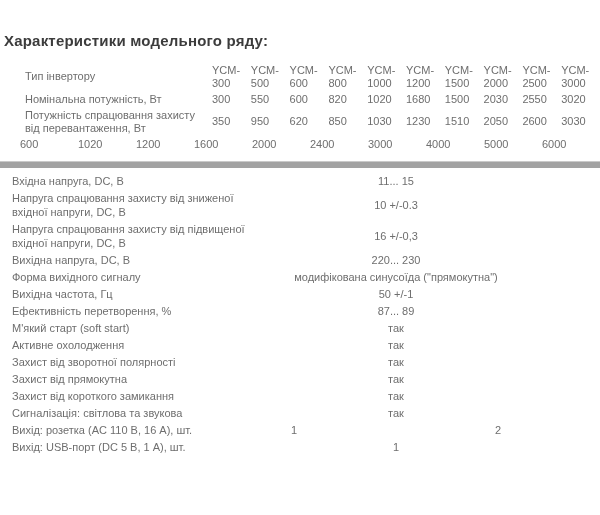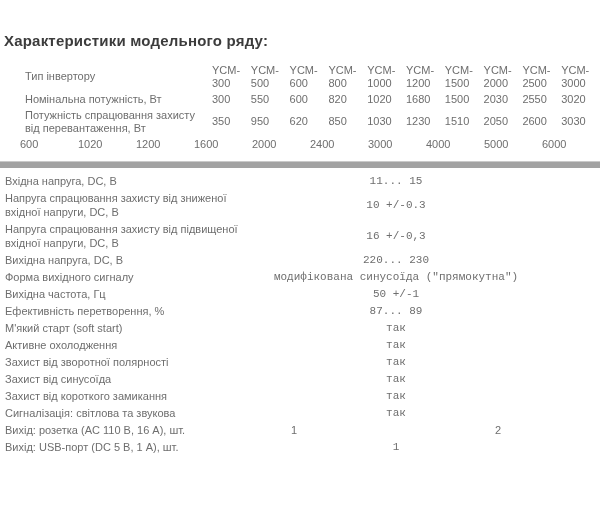--- a/index.html
+++ b/index.html
@@ -29,28 +29,28 @@
     line-height:13px;
   }
   .tcell{flex:1;text-align:left;line-height:13px;}
   
   .divider{height:6px;background:#a2a2a2;margin-top:9px;border-top:1px solid #c9c9c9;}
   
   .specs{margin-top:4px;}
   .srow{position:relative;padding:1.5px 0;min-height:14px;}
   .slabel{
     width:250px;
-    padding-left:5px;box-sizing:border-box;
+    padding-left:12px;box-sizing:border-box;
     line-height:14px;
   }
   .sval{
     position:absolute;top:50%;transform:translateY(-50%);
     text-align:center;line-height:14px;
   }
-  .sval-full{left:192px;right:0;font-family:Liberation Mono, monospace;}
+  .sval-full{left:192px;right:0;}
   .sval-left{left:192px;width:204px;}
   .sval-right{left:396px;right:0;}
   
   .smudge{
     position:absolute;bottom:1px;left:148px;
     height:9px;display:flex;align-items:flex-end;gap:7px;
   }
   .smudge span{display:inline-block;background:#e6e6e6;}
   .smudge span:nth-child(1){width:24px;height:4px;}
   .smudge span:nth-child(2){width:16px;height:3px;background:#ececec;}
@@ -158,21 +158,21 @@
       </div>
       <div class="srow">
         <div class="slabel">Активне охолодження</div>
         <div class="sval sval-full">так</div>
       </div>
       <div class="srow">
         <div class="slabel">Захист від зворотної полярності</div>
         <div class="sval sval-full">так</div>
       </div>
       <div class="srow">
-        <div class="slabel">Захист від синусоїда</div>
+        <div class="slabel">Захист від прямокутна</div>
         <div class="sval sval-full">так</div>
       </div>
       <div class="srow">
         <div class="slabel">Захист від короткого замикання</div>
         <div class="sval sval-full">так</div>
       </div>
       <div class="srow">
         <div class="slabel">Сигналізація: світлова та звукова</div>
         <div class="sval sval-full">так</div>
       </div>

